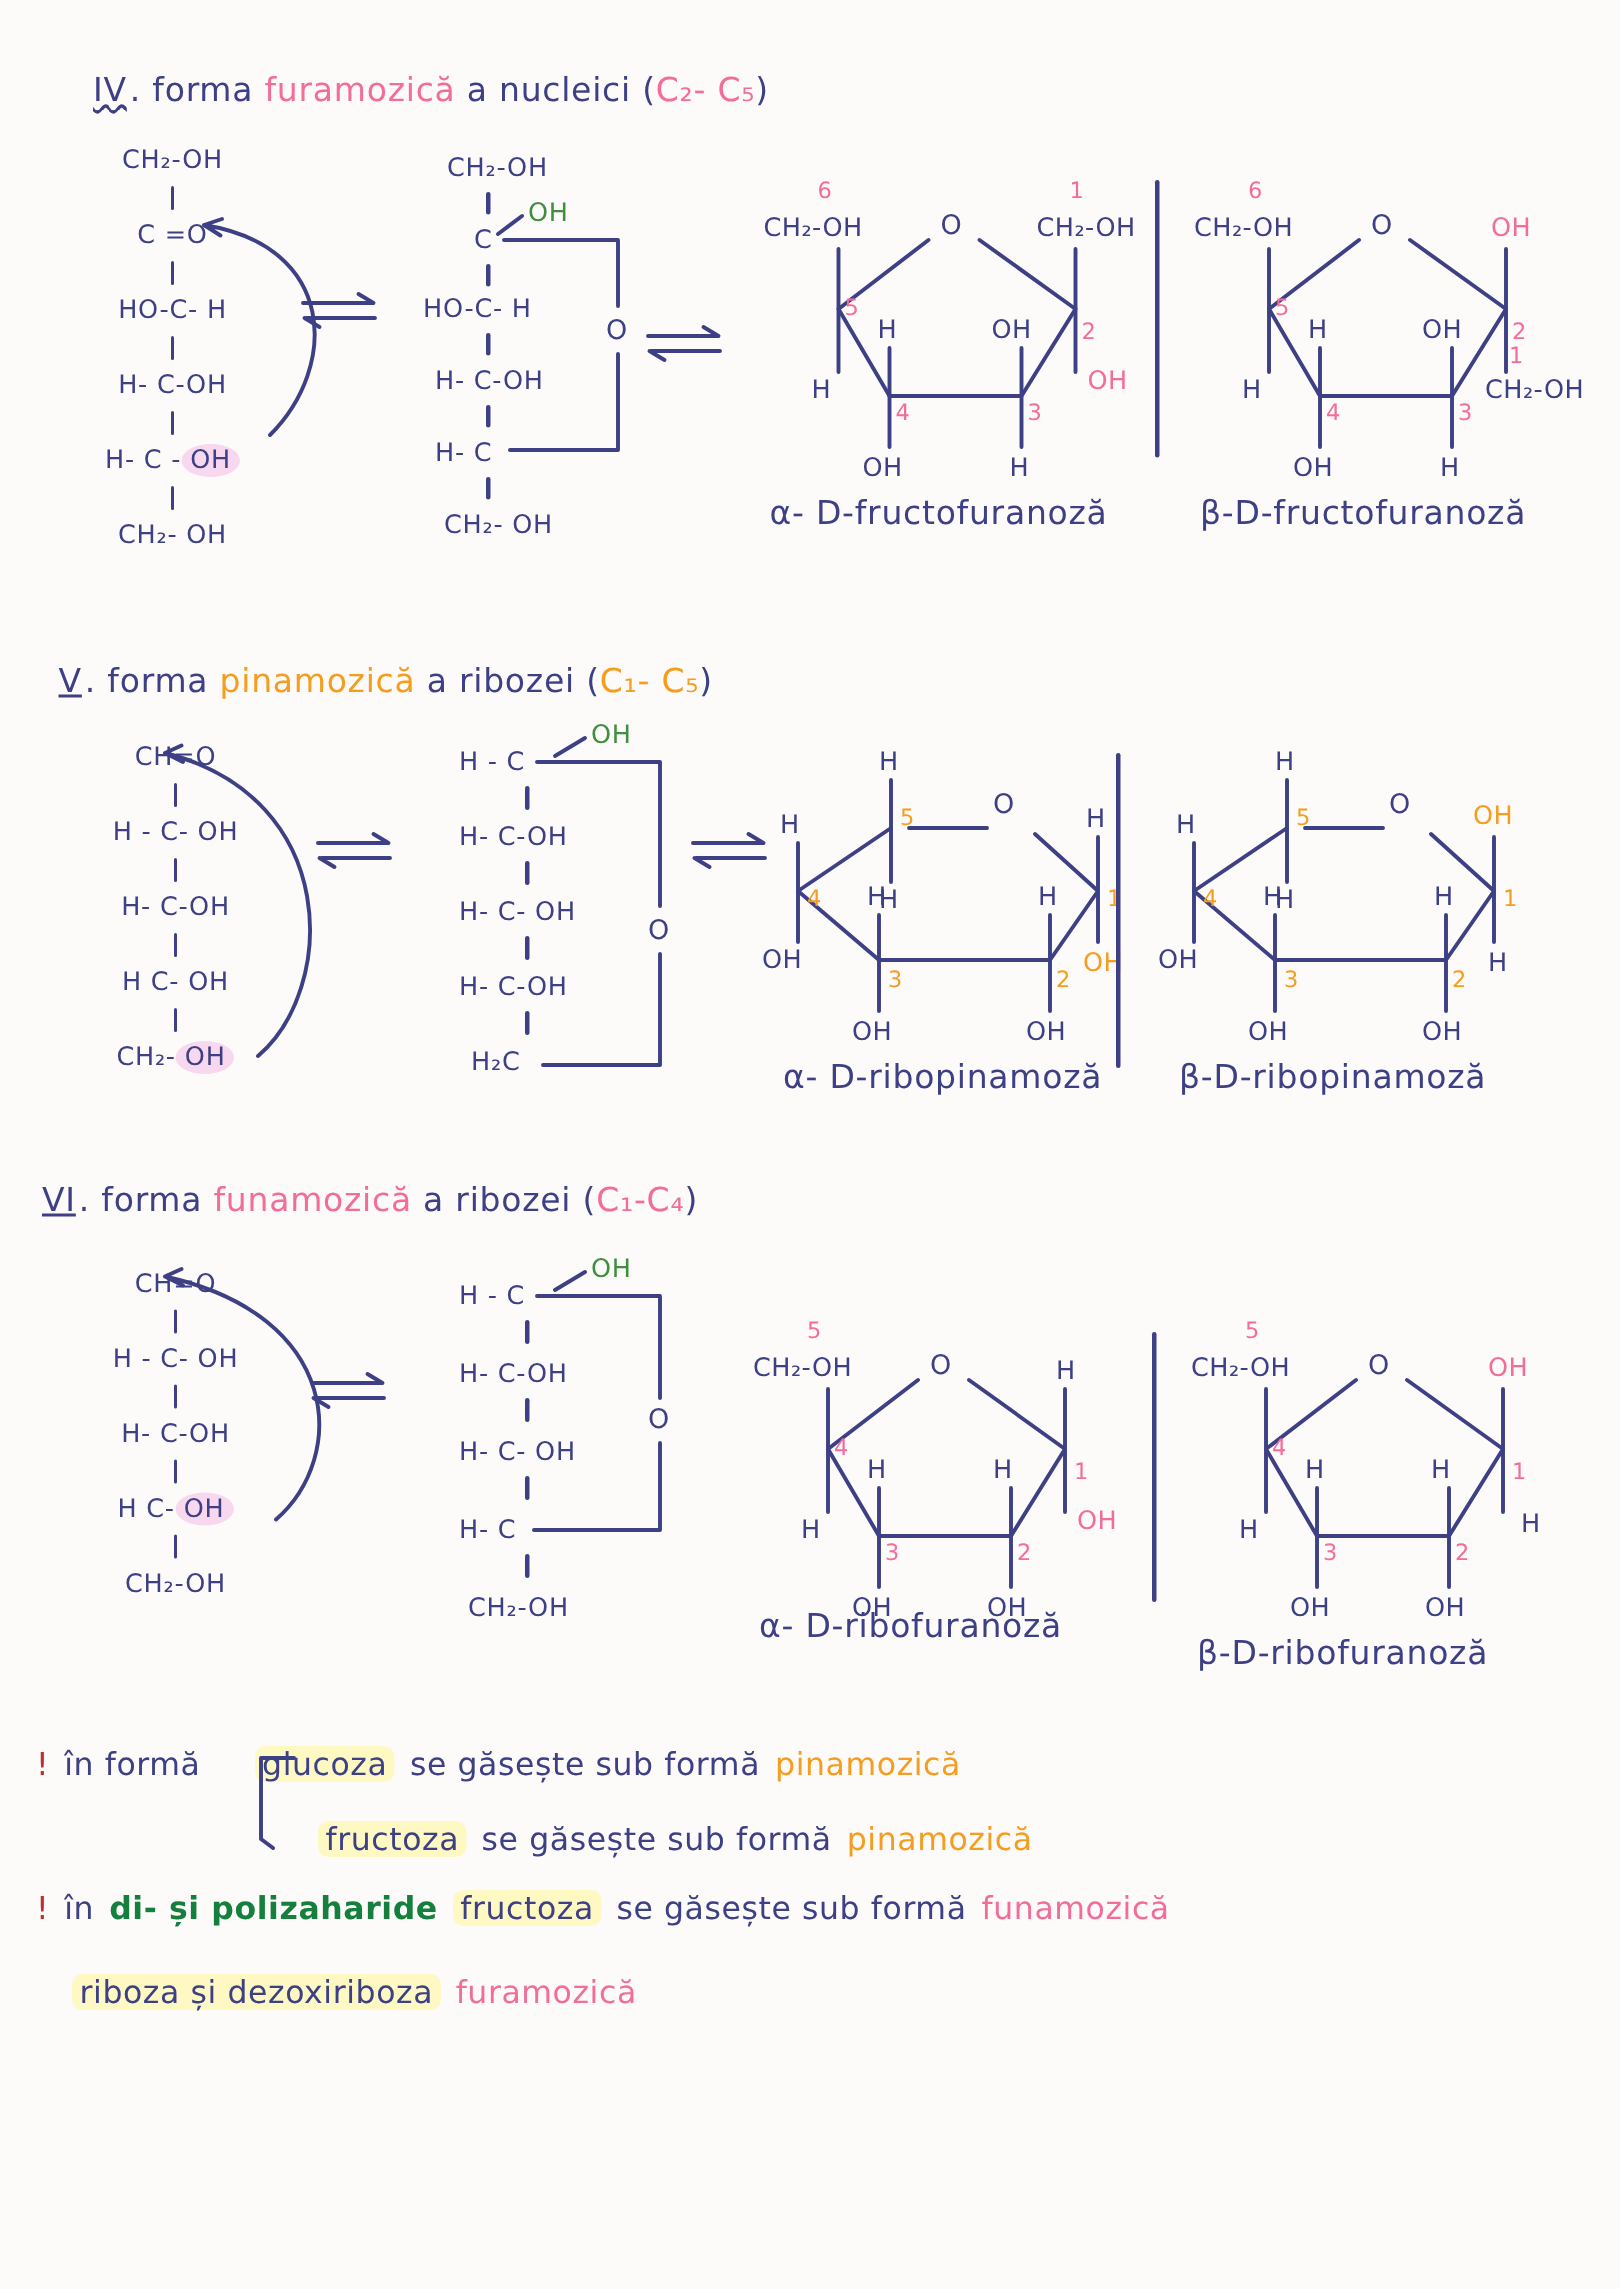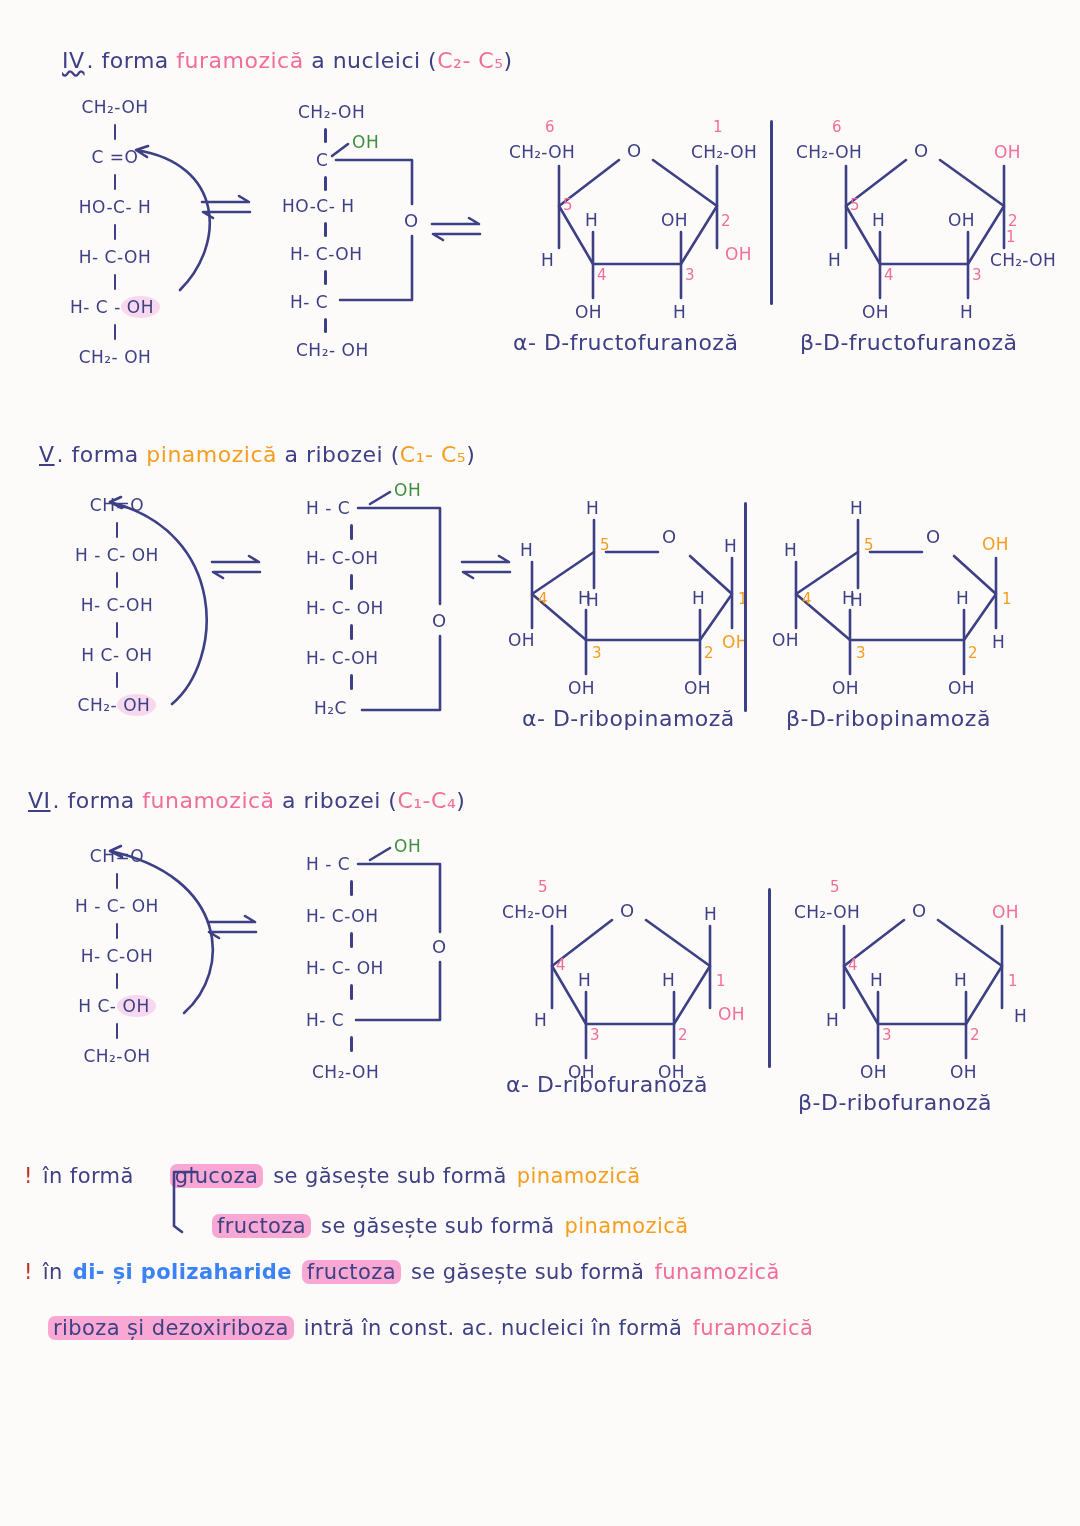--- a/index.html
+++ b/index.html
@@ -12,22 +12,22 @@
     position:relative;
   }
   .abs{position:absolute;}
   .title{font-size:22px;white-space:nowrap;letter-spacing:.5px;}
   .rnum{text-decoration:underline;margin-right:2px;}
   .rnum.wavy{text-decoration-style:wavy;margin-left:34px;}
   .pink{color:#f26d9a;}
   .orange{color:#f59d1e;}
   .green{color:#3f8f3f;}
   .red{color:#c03028;}
-  .dred{color:#3b82f6;font-weight:bold;}
-  .hl{background:#f9a8d4;border-radius:7px;padding:0 5px;}
+  .dred{color:#15803d;font-weight:bold;}
+  .hl{background:#fef9c3;border-radius:7px;padding:0 5px;}
   .blob{background:#f8d8ee;border-radius:50%;padding:1px 6px;}
   .fis{display:flex;flex-direction:column;align-items:center;font-size:17px;}
   .fr{height:26px;line-height:26px;white-space:nowrap;letter-spacing:.5px;}
   .bd{width:2.6px;height:16px;margin:4px auto;background:#3d4084;border-radius:2px;}
   .vb{position:absolute;width:2.6px;background:#3d4084;border-radius:2px;}
   .row17{position:absolute;font-size:17px;white-space:nowrap;letter-spacing:.5px;}
   .lab{position:absolute;font-size:17px;white-space:nowrap;letter-spacing:.3px;}
   .num{position:absolute;font-size:15px;white-space:nowrap;}
   .name{position:absolute;font-size:22px;white-space:nowrap;letter-spacing:.5px;}
   .oatom{position:absolute;font-size:18px;}
@@ -358,15 +358,14 @@
   <span class="red">!</span>
   <span>în</span>
   <span class="dred">di- și polizaharide</span>
   <span class="hl">fructoza</span>
   <span>se găsește sub formă</span>
   <span class="pink">funamozică</span>
 </div>
 
 <div class="note" style="left:48px;top:1316px">
   <span class="hl">riboza și dezoxiriboza</span>
-  <span>intră în const. ac. nucleici în formă</span>
   <span class="pink">furamozică</span>
 </div>
 
 </body></html>

